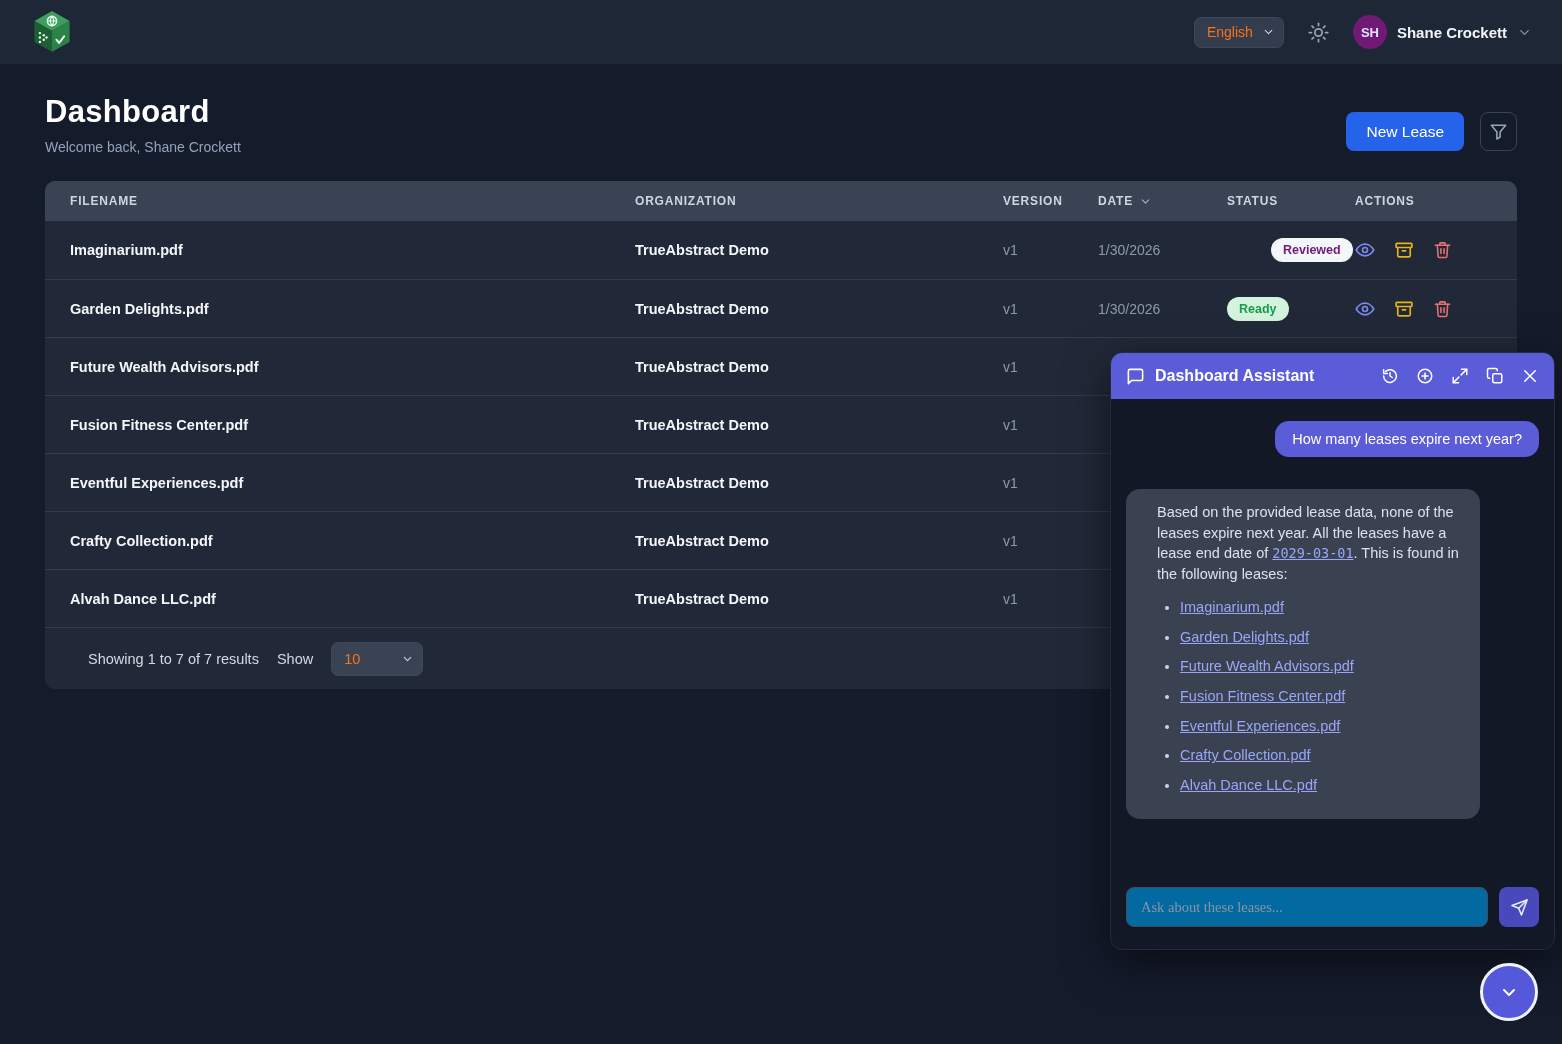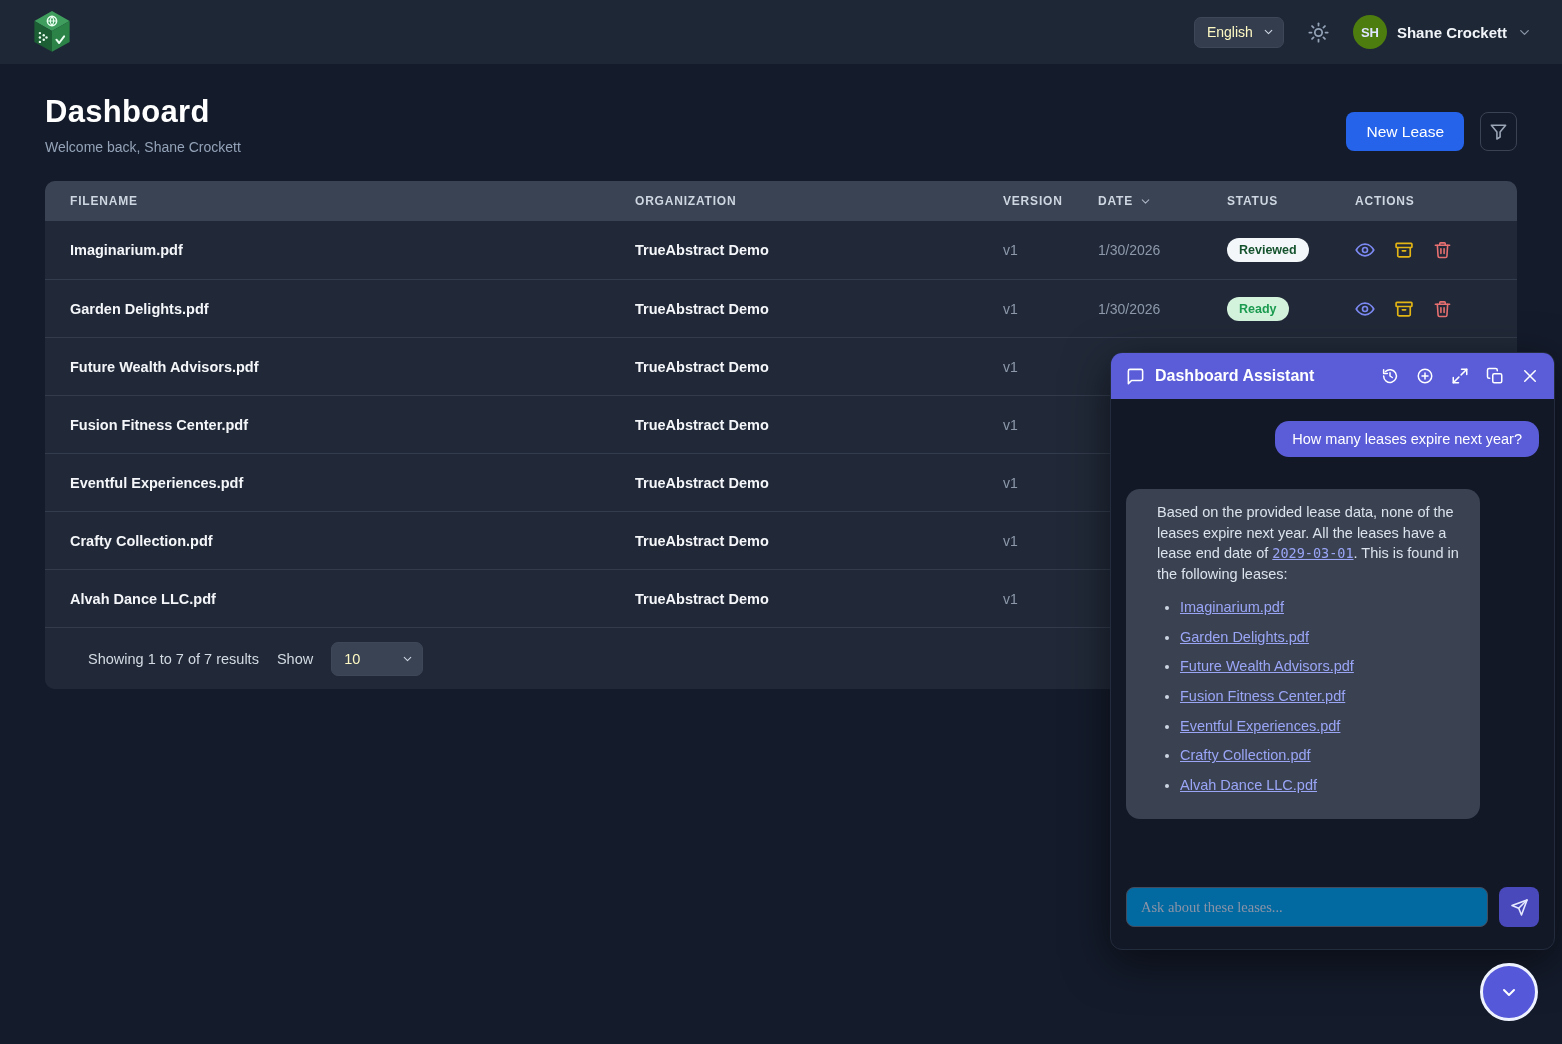--- a/index.html
+++ b/index.html
@@ -16,29 +16,29 @@
     justify-content:space-between; padding:0 30px;
   }
   .brand { display:flex; align-items:center; gap:12px; }
   .brand-text .line1 { font-size:21px; font-weight:bold; letter-spacing:.2px; }
   .brand-text .line1 .t1 { color:#f8fafc; }
   .brand-text .line1 .t2 { color:#34d399; }
   .brand-text .tagline { font-size:10px; font-weight:bold; letter-spacing:2.5px; color:#6b7a90; margin-top:3px; }
   .topbar-right { display:flex; align-items:center; gap:22px; }
   .select-wrap { position:relative; display:inline-block; }
   .select-wrap select {
-    appearance:none; -webkit-appearance:none; background:#333d4d; color:#fef9c3;
+    appearance:none; -webkit-appearance:none; background:#333d4d; color:#f97316;
     border:1px solid #3d4757; border-radius:7px; font-family:inherit; font-size:14px;
     padding:0 30px 0 12px; height:31px; outline:none; cursor:pointer;
   }
   .select-wrap .sel-chev { position:absolute; right:9px; top:50%; transform:translateY(-50%); color:#cbd5e1; pointer-events:none; }
   .theme-btn { background:none; border:none; color:#94a3b8; cursor:pointer; padding:2px; }
   .user-menu { display:flex; align-items:center; gap:10px; cursor:pointer; }
   .avatar {
-    width:34px; height:34px; border-radius:50%; background:#4d7c0f; color:#dfe4ff;
+    width:34px; height:34px; border-radius:50%; background:#701a75; color:#dfe4ff;
     font-size:13px; font-weight:bold; display:flex; align-items:center; justify-content:center;
   }
   .user-name { font-size:15px; font-weight:bold; color:#f1f5f9; }
   .user-chev { color:#8a96a8; }
 
   
   .content { padding:0 45px; }
   .page-head { display:flex; justify-content:space-between; align-items:flex-start; margin-top:30px; }
   .page-title { font-size:31px; font-weight:bold; color:#ffffff; letter-spacing:.3px; }
   .page-sub { font-size:14px; color:#94a3b8; margin-top:9px; }
@@ -62,21 +62,21 @@
   .c-org  { flex:0 0 368px; }
   .c-ver  { flex:0 0 95px; }
   .c-date { flex:0 0 129px; }
   .c-status { flex:0 0 128px; }
   .c-actions { flex:1; }
   .cell-strong { font-size:14.5px; font-weight:bold; color:#f4f6f9; }
   .cell-muted { font-size:14px; color:#8d99ab; }
   .date-head { display:inline-flex; align-items:center; gap:6px; cursor:pointer; }
   .date-head .ic { color:#aab4c2; }
   .pill { display:inline-block; padding:5px 12px; border-radius:999px; font-size:12.5px; font-weight:bold; }
-  .pill.reviewed { background:#f4f7fa; color:#14532d; }
+  .pill.reviewed { background:#f4f7fa; color:#701a75;margin-left:44px; }
   .pill.ready { background:#d4f3dc; color:#1a9b50; }
   .row-actions { display:flex; align-items:center; gap:19px; }
   .act-btn { background:none; border:none; cursor:pointer; padding:0; }
   .act-view { color:#7c89f2; }
   .act-archive { color:#e3b515; }
   .act-delete { color:#e87070; }
 
   .t-foot { display:flex; height:62px; align-items:center; background:#212938; border-top:1px solid #333c4d;
     padding-left:43px; gap:18px; font-size:14.5px; color:#d3dae3; }
   .t-foot .select-wrap select { background:#3a4353; height:34px; width:92px; font-size:14.5px; }

